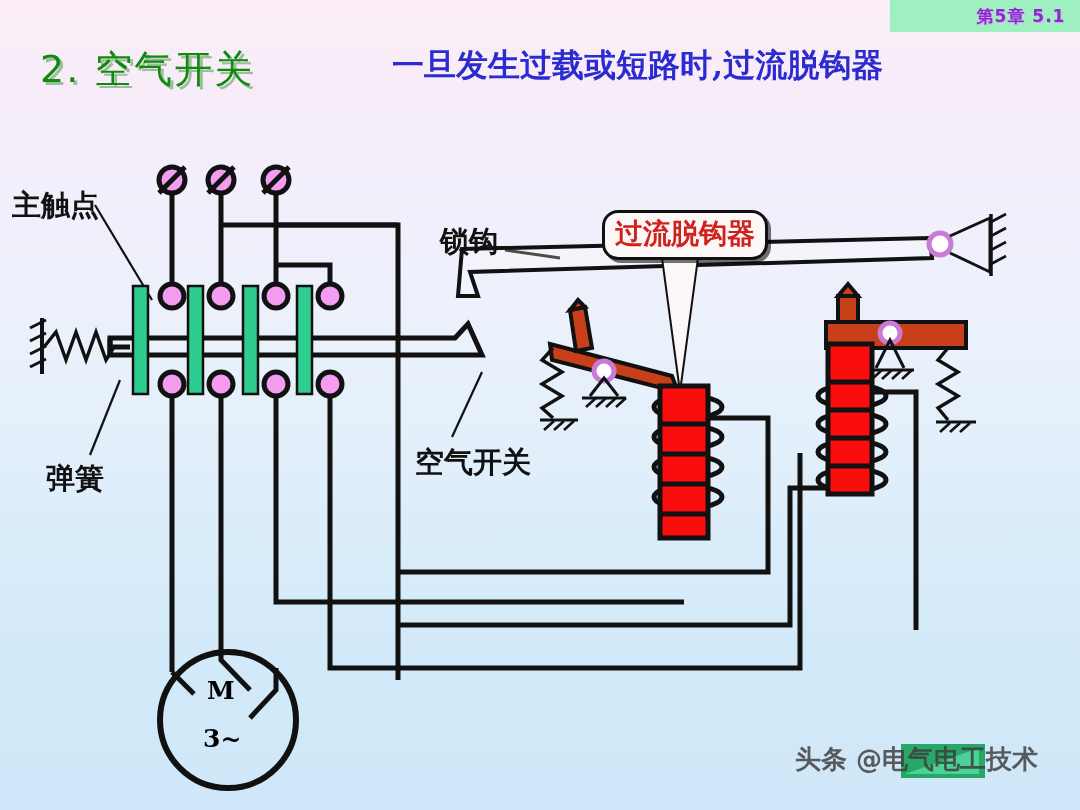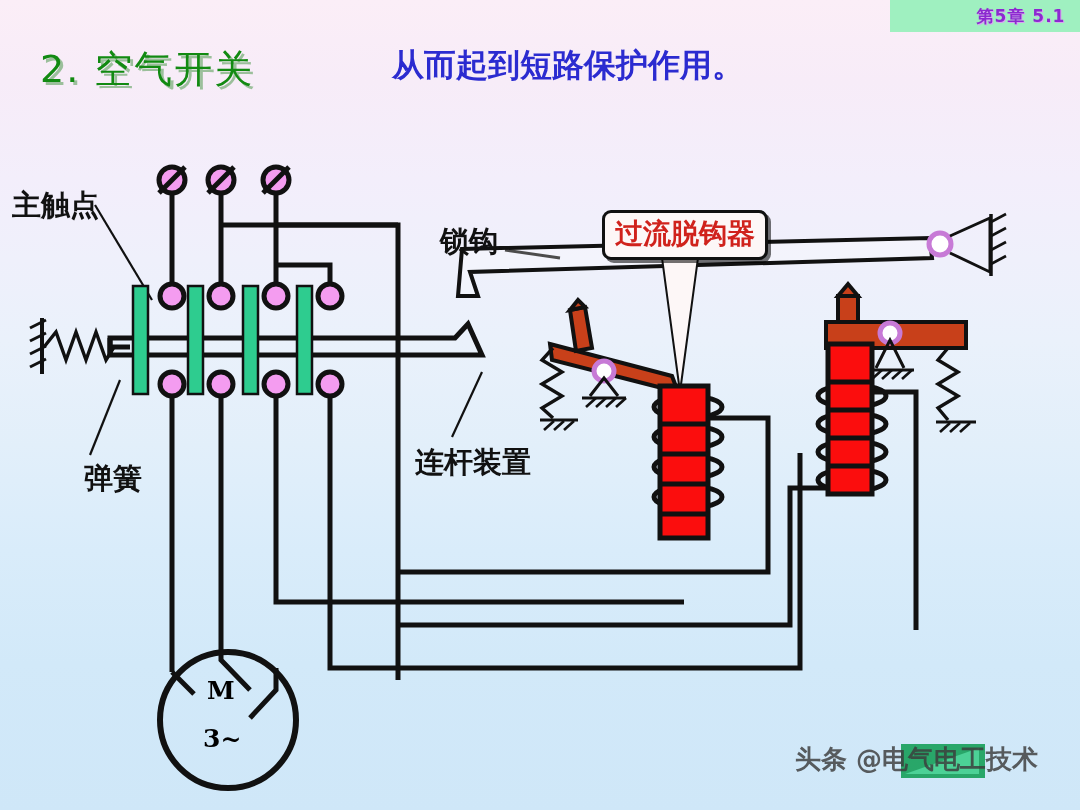--- a/index.html
+++ b/index.html
@@ -44,29 +44,29 @@
   }
   #body-text div{white-space:nowrap;}
   
   .dlabel{
     position:absolute;
     font-family:"DejaVu Serif","Liberation Serif",serif;
     font-size:29px;font-weight:bold;color:#111;
     white-space:nowrap;
   }
   #label-main-contacts{left:12px;top:186px;}
-  #label-spring{left:46px;top:459px;margin-left:38px;}
+  #label-spring{left:46px;top:459px;}
   #label-linkage{left:415px;top:443px;}
   #label-latch{left:440px;top:222px;}
   
   #callout-release{
     position:absolute;left:602px;top:210px;
     padding:2px 10px 4px 10px;
     background:#fdf7f7;
-    border:3px solid #111;border-radius:9px;
+    border:3px solid #111;border-radius:16px;
     font-family:"DejaVu Serif","Liberation Serif",serif;
     font-size:28px;font-weight:bold;color:#d0221c;
     white-space:nowrap;
     box-shadow:3px 3px 0 rgba(0,0,0,.55);
     z-index:6;
   }
   
   .motor-txt{
     position:absolute;
     font-family:"DejaVu Serif","Liberation Serif",serif;
@@ -97,21 +97,21 @@
 
 <div id="page">
 
   <div id="chapter-banner">
     <span class="txt">第5章  5.1</span>
   </div>
 
   <div id="slide-title">2.  空气开关</div>
 
   <div id="body-text">
-    <div>从而起到短路保护作用。</div>
+    <div>一旦发生过载或短路时,过流脱钩器</div>
   </div>
 
   <svg width="1080" height="810" viewBox="0 0 1080 810">
 
     <defs>
       <marker id="none"></marker>
     </defs>
 
     <line x1="95" y1="205" x2="152" y2="300" stroke="#111" stroke-width="2.2"></line>
     <line x1="90" y1="455" x2="120" y2="380" stroke="#111" stroke-width="2.2"></line>
@@ -288,21 +288,21 @@
     </g>
 
     <g>
       <circle cx="228" cy="720" r="68" fill="none" stroke="#111" stroke-width="6"></circle>
     </g>
 
   </svg>
 
   <div class="dlabel" id="label-main-contacts">主触点</div>
   <div class="dlabel" id="label-spring">弹簧</div>
-  <div class="dlabel" id="label-linkage">连杆装置</div>
+  <div class="dlabel" id="label-linkage">空气开关</div>
   <div class="dlabel" id="label-latch">锁钩</div>
 
   <div id="callout-release">过流脱钩器</div>
 
   <div class="motor-txt" id="motor-label-m">M</div>
   <div class="motor-txt" id="motor-label-phase">3~</div>
 
   <div id="watermark-logo"></div>
   <div id="watermark">头条 @电气电工技术</div>
 

